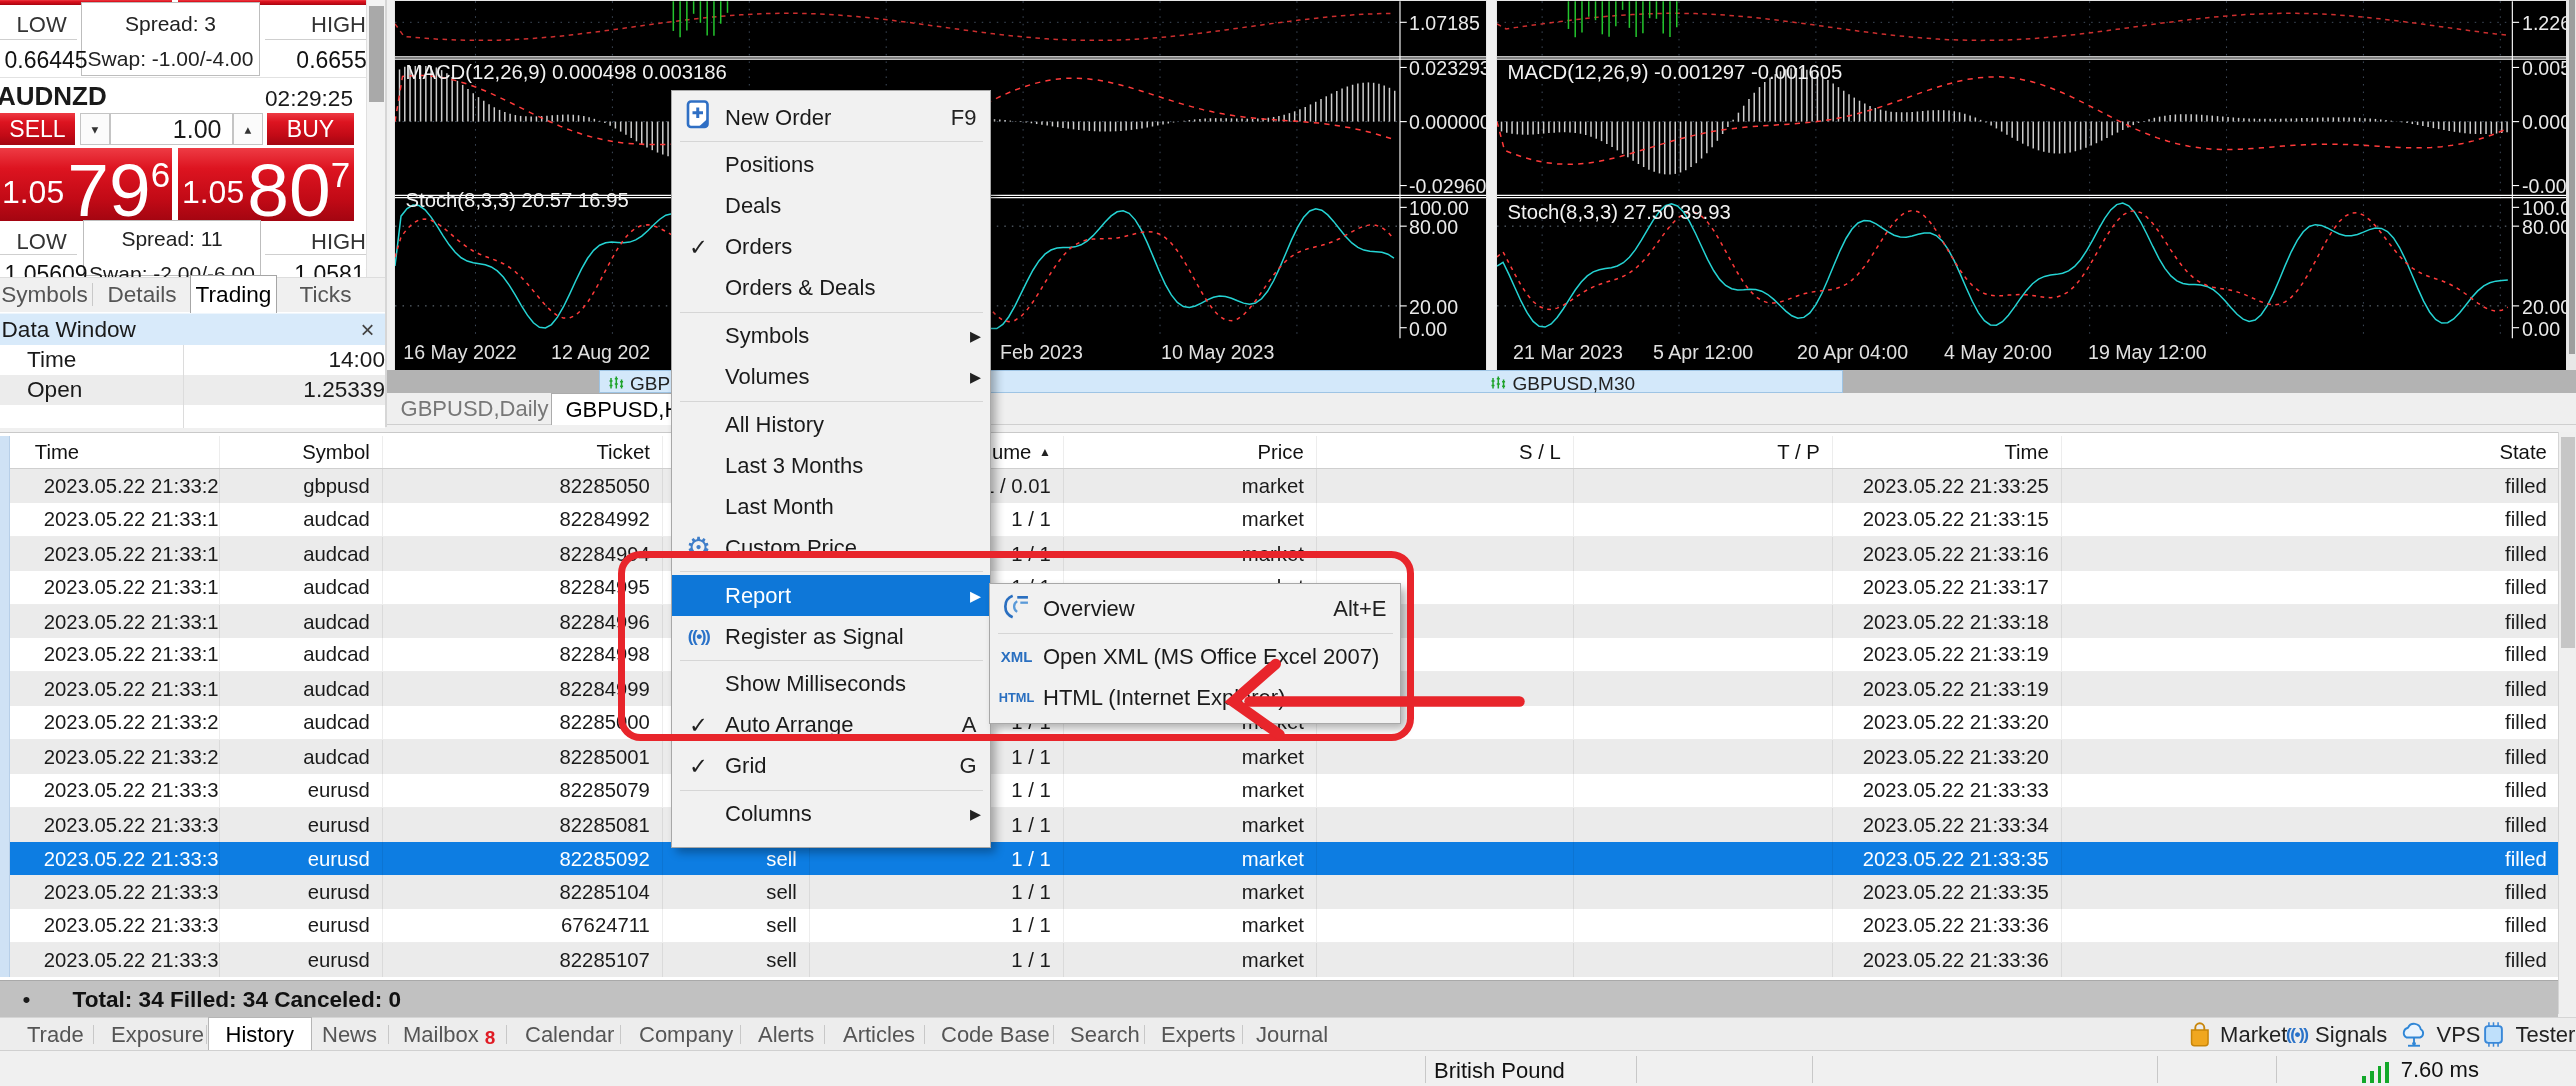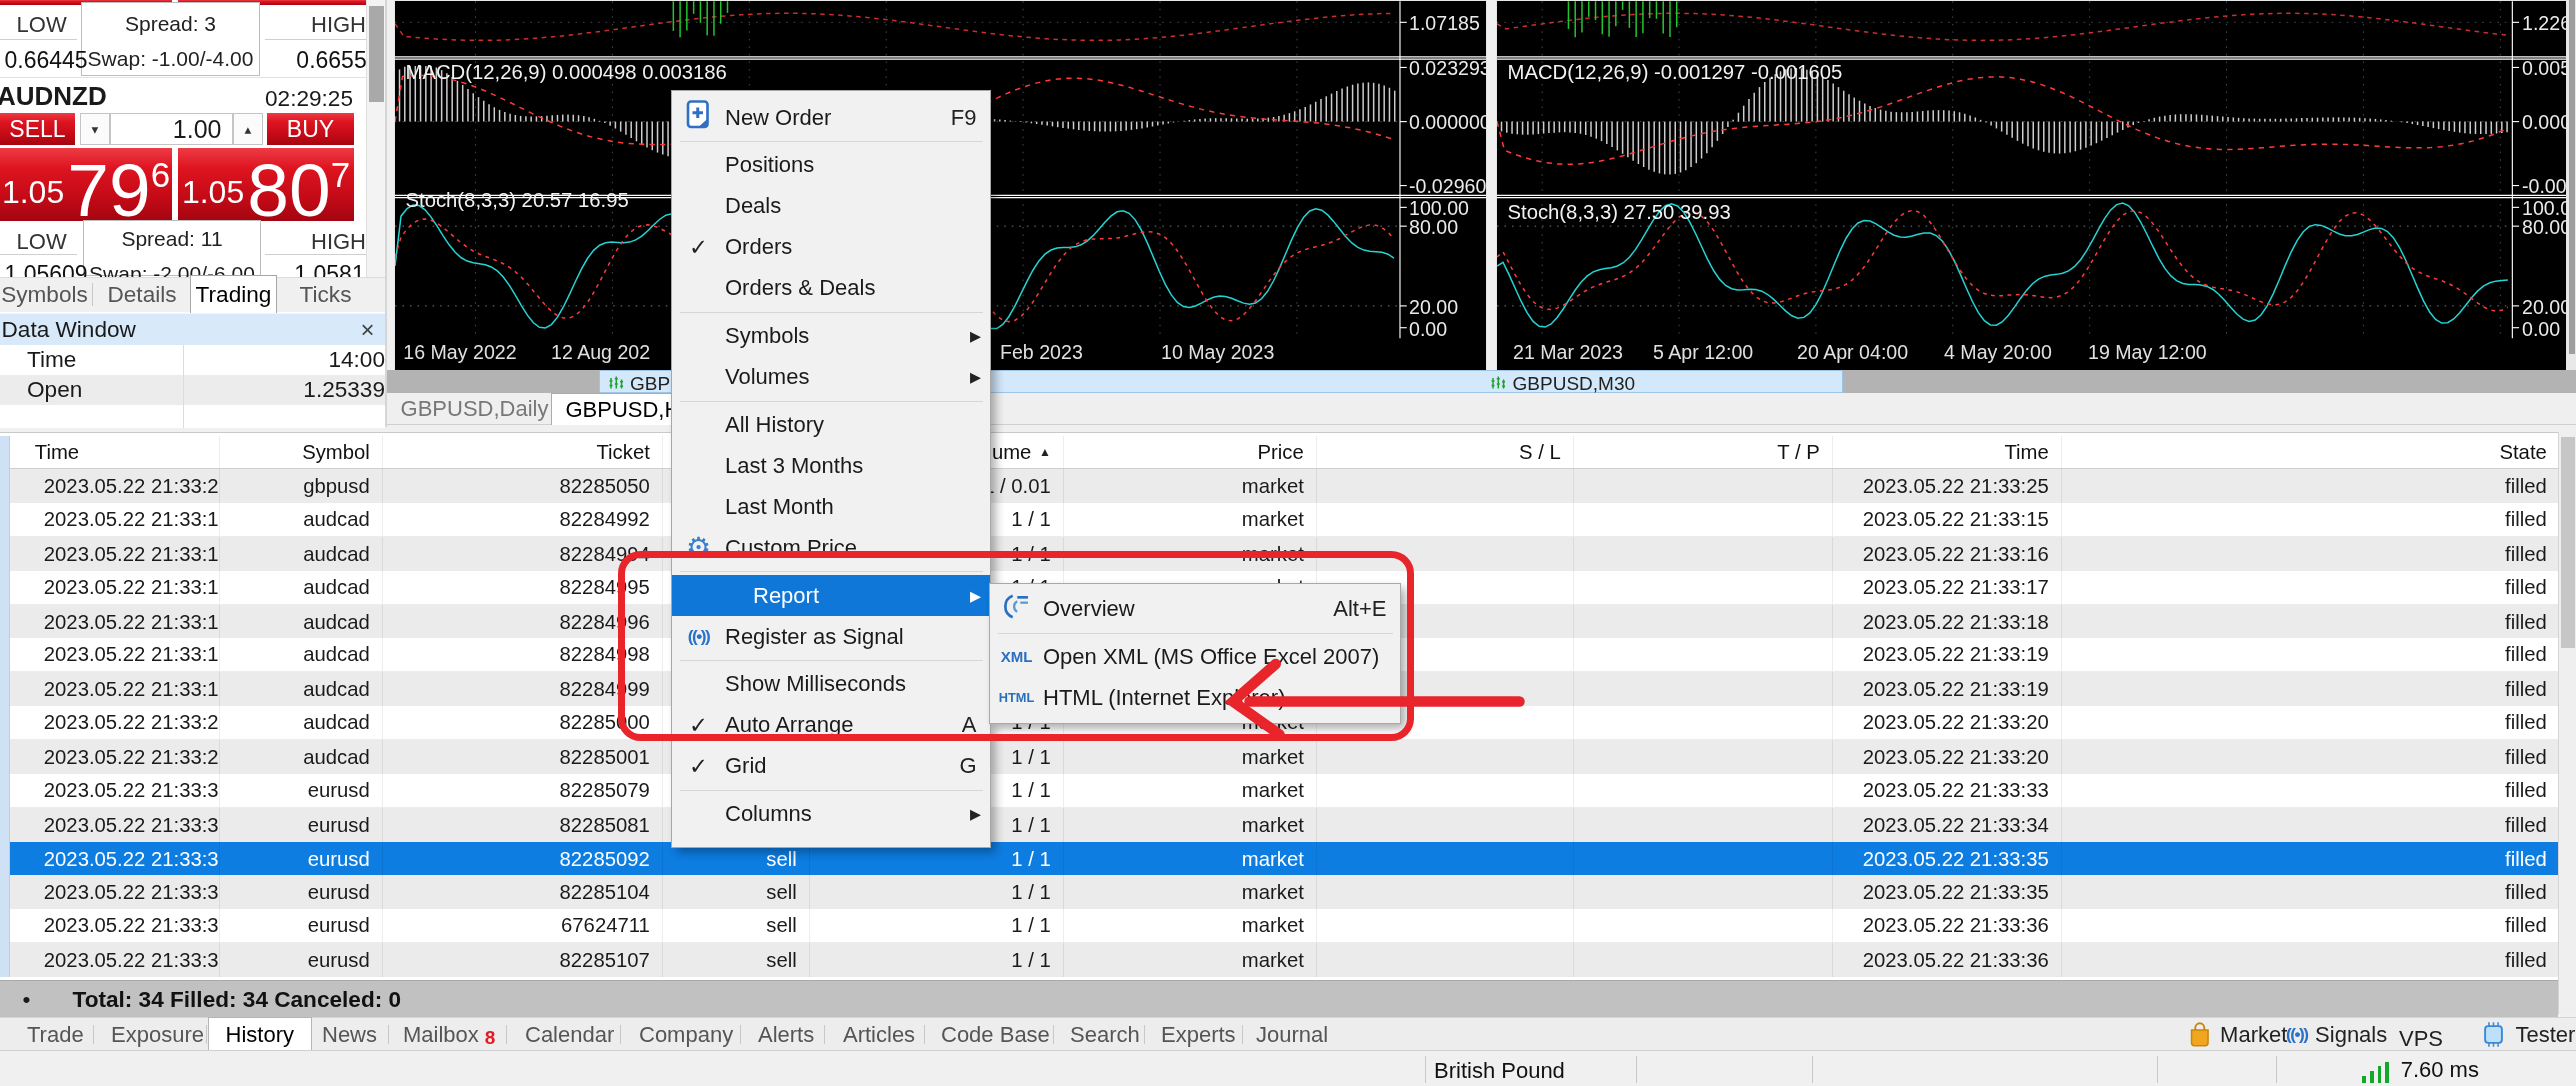--- a/index.html
+++ b/index.html
@@ -71,21 +71,21 @@
 
   
   .menu { background:#f1f1f1; border:0.8px solid #a8a8a8; box-shadow:4.5px 5.3px 9px rgba(0,0,0,0.32); z-index:40; padding:6px 0 12px 0; }
   #ctx { left:671px; top:90px; width:320px; }
   #sub { left:989px; top:583px; width:412px; z-index:45; padding:4.5px 0 4.5px 0; }
   .mi { height:41px; display:flex; align-items:center; font-size:22px; color:#1a1a1a; }
   .mi .ic { width:53px; display:flex; align-items:center; justify-content:center; flex:none; }
   .mi .lb { flex:1; white-space:nowrap; overflow:hidden; }
   .mi .sc { margin-right:13.5px; font-size:22px; color:#222; }
   .mi .sub-arrow { margin-right:9px; font-size:14.3px; color:#222; }
-  .mi.hl { background:#0e77d8; color:#fff;gap:28px; }
+  .mi.hl { background:#0e77d8; color:#fff; }
   .mi.hl .sub-arrow { color:#fff; }
   .msep { height:0.8px; background:#d6d6d6; margin:3px 7.5px; }
   .chk { font-size:22.6px; color:#222; }
   .badge-ic { font-weight:bold; color:#2a6fc0; }
 
   
   #ann-rect { left:618px; top:551px; width:796px; height:190px; border:7.5px solid #e8252b; border-radius:22.6px; z-index:60; pointer-events:none; }
   #ann-arrow { left:1204px; top:643px; width:331px; height:120px; z-index:61; pointer-events:none; }
 
   
@@ -1253,21 +1253,21 @@
         <svg width="25.6" height="27" viewBox="0 0 34 36">
           <path d="M6 12 h22 v17 a4 4 0 0 1 -4 4 h-14 a4 4 0 0 1 -4 -4 z" fill="#f0a71f" stroke="#c8860a" stroke-width="2"></path>
           <path d="M11 12 v-3 a6 6 0 0 1 12 0 v3" stroke="#c8860a" stroke-width="2.5" fill="none"></path>
         </svg>
         <span>Market</span>
       </div>
       <div class="dock-item" style="left: 2286px;">
         <span style="font-size:17.3px;color:#2a72c8;letter-spacing:-1.5px;font-weight:bold;">((•))</span>
         <span>Signals</span>
       </div>
-      <div class="dock-item" style="left: 2399px; flex-direction: column;">
+      <div class="dock-item" style="left: 2399px;">
         <svg width="30" height="27" viewBox="0 0 40 36">
           <path d="M10 22 a7 7 0 0 1 2 -13 a9 9 0 0 1 17 2 a6 6 0 0 1 -1 11 z" fill="#eaf4fd" stroke="#2f86d6" stroke-width="2.5"></path>
           <line x1="20" y1="22" x2="20" y2="28" stroke="#2f86d6" stroke-width="2.5"></line>
           <circle cx="20" cy="30" r="2.5" fill="#2f86d6"></circle>
           <line x1="12" y1="33" x2="28" y2="33" stroke="#2f86d6" stroke-width="2.5"></line>
         </svg>
         <span>VPS</span>
       </div>
       <div class="dock-item" style="left: 2479px;">
         <svg width="29" height="29" viewBox="0 0 38 38">

